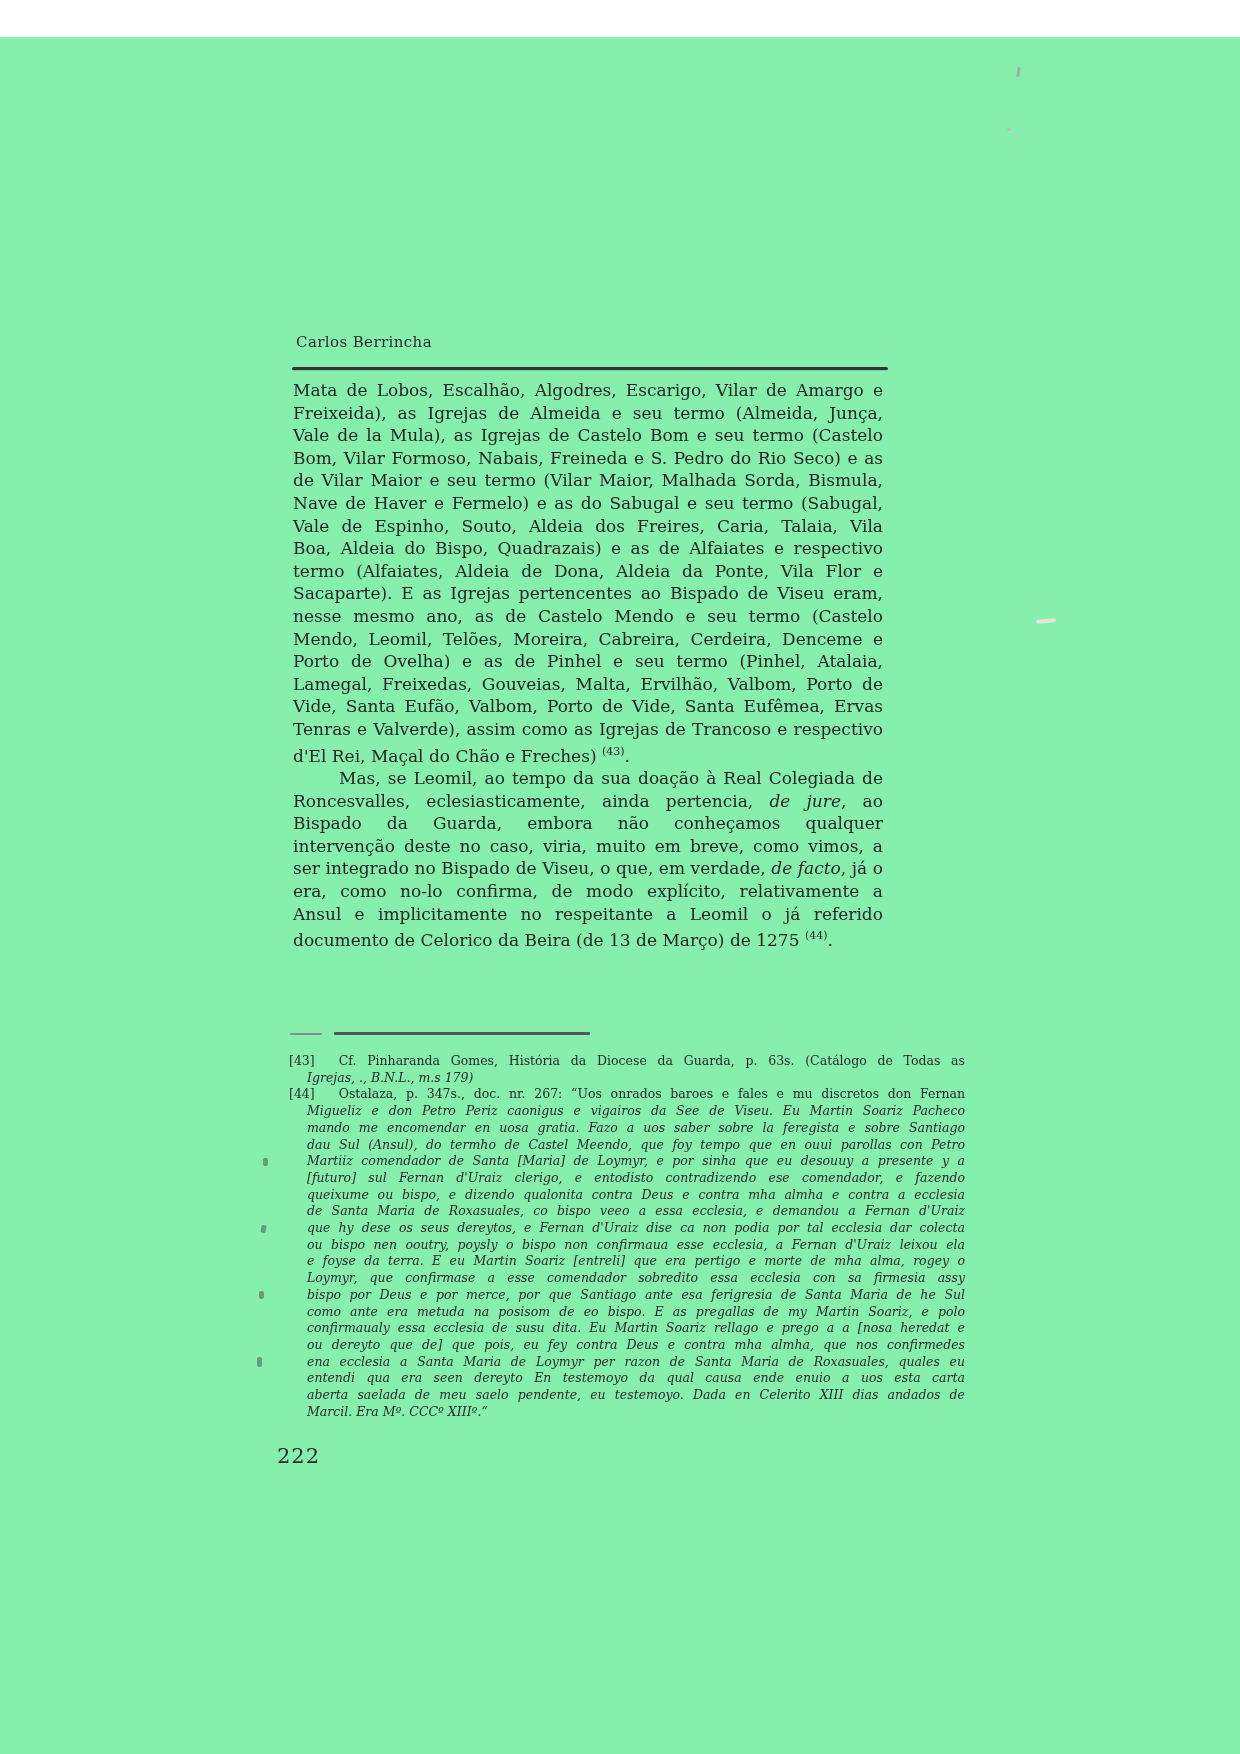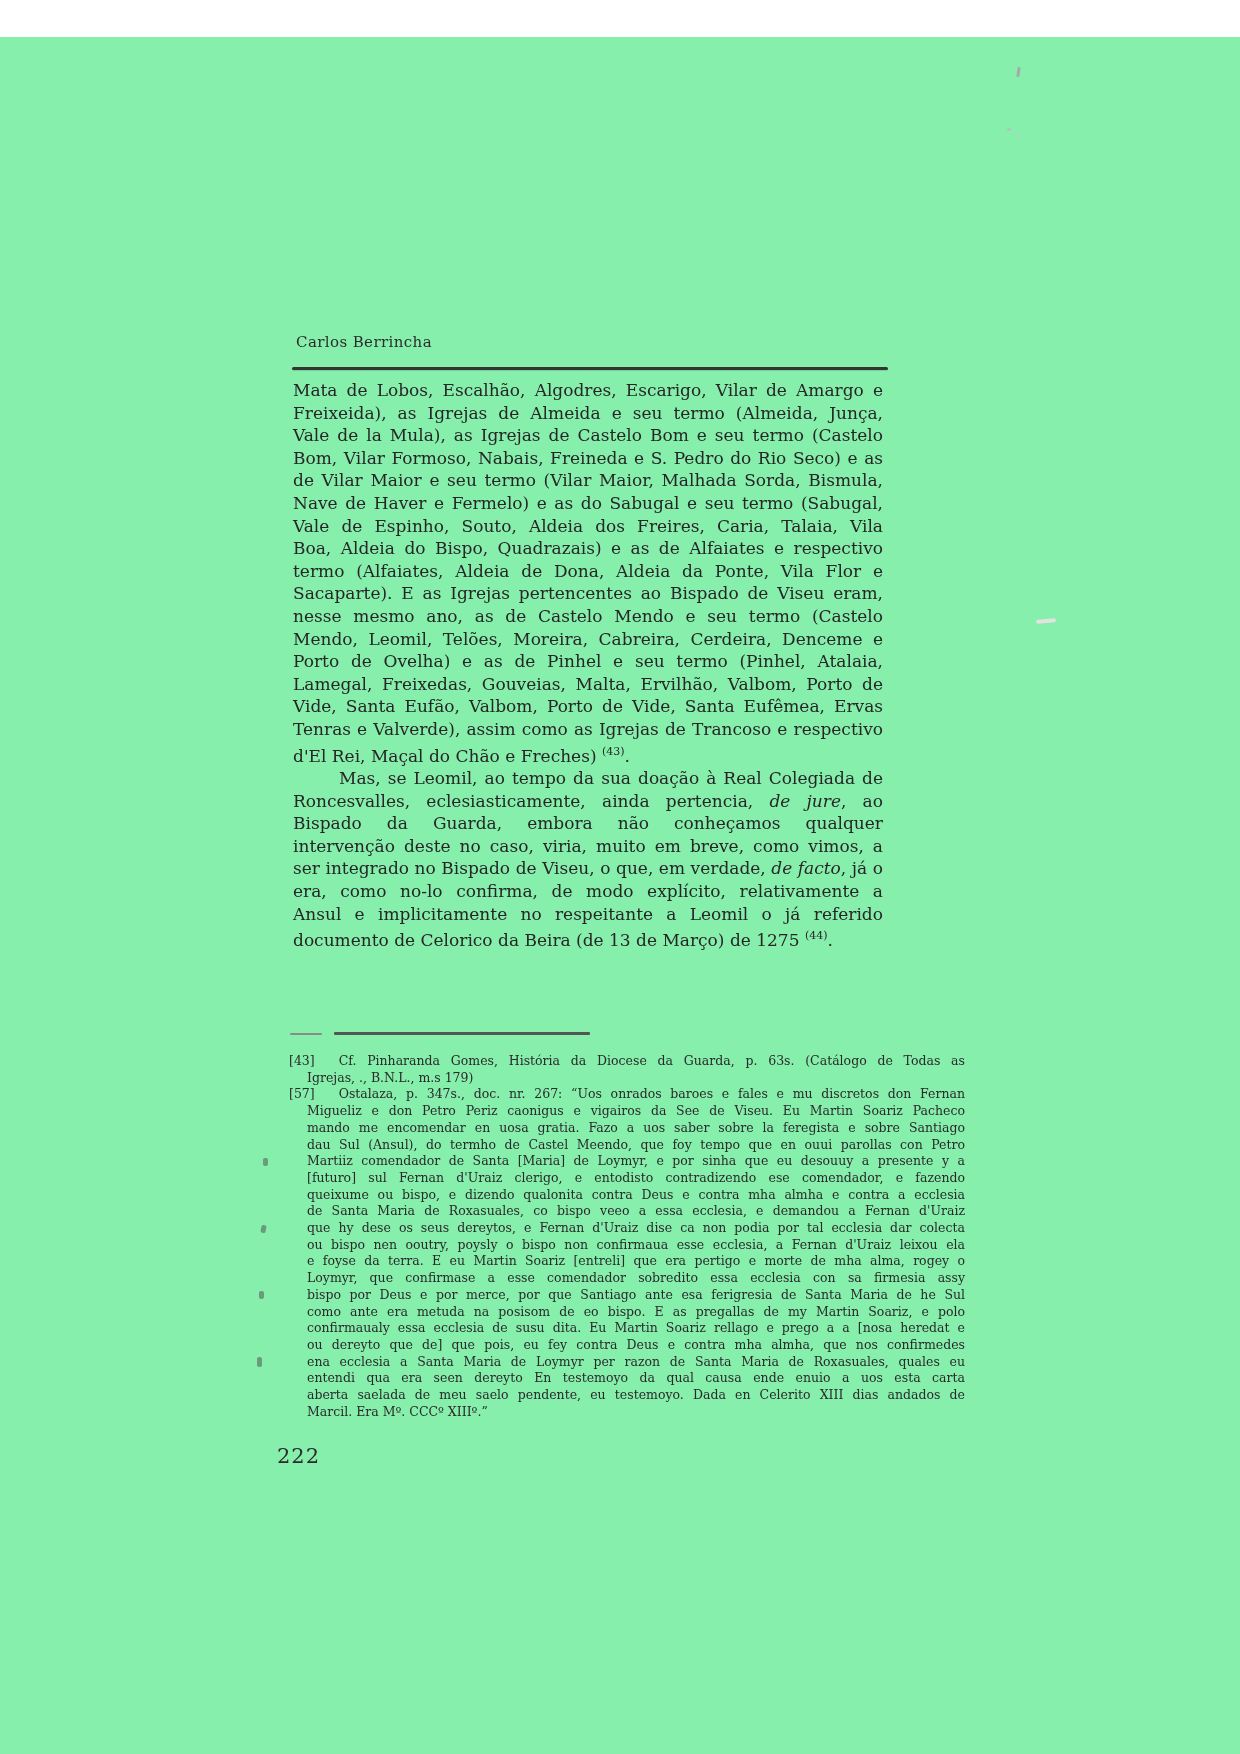--- a/index.html
+++ b/index.html
@@ -16,21 +16,21 @@
   .bl-last{text-align:left;}
   .indent{text-indent:46px;}
   .it{font-style:italic;}
   .ref{font-size:11px;vertical-align:7px;letter-spacing:0;text-align:center;}
   
   .fnsep1{position:absolute;left:290px;top:996px;width:32px;height:2px;background:#8a8a8a;border-radius:1px;}
   .fnsep2{position:absolute;left:334px;top:995px;width:256px;height:2.5px;background:#555;border-radius:1px;}
   .fns{position:absolute;left:289px;top:1016px;width:676px;font-size:12.5px;line-height:16.7px;color:#2a2a2a;}
   .fl{min-height:16.7px;}
   .jl{text-align:justify;text-align-last:justify;}
-  .cont{padding-left:18px;}
+  .cont{padding-left:18px;font-style:italic;}
   .fn-label{padding-right:24px;}
   
   .pageno{position:absolute;left:277px;top:1407px;font-size:21px;color:#2b2b2b;letter-spacing:1px;}
   
   .art{position:absolute;background:#b5b5b5;border-radius:2px;}
   .art-apo{left:1017px;top:30px;width:3px;height:10px;transform:rotate(9deg);background:#a8a8a8;}
   .art-dot1{left:1007px;top:91px;width:4px;height:3px;background:#bdbdbd;}
   .art-dot2{left:1016px;top:97px;width:3px;height:3px;background:#c6c6c6;}
   .art-smudge{left:1036px;top:582px;width:20px;height:4px;background:#e2e2e0;transform:rotate(-5deg);}
   .blob{position:absolute;width:5px;height:8px;background:#4a4a4a;opacity:.5;border-radius:2px;}
@@ -91,21 +91,21 @@
   <div class="fnsep1"></div>
   <div class="fnsep2"></div>
 
   <div class="fns">
     <div class="fl jl">
       <span class="fn-label">[43]</span><span>Cf. Pinharanda Gomes, História da Diocese da Guarda, p. 63s. (Catálogo de Todas as</span>
     </div>
     <div class="fl cont">Igrejas, ., B.N.L., m.s 179)</div>
 
     <div class="fl jl">
-      <span class="fn-label">[57]</span><span>Ostalaza, p. 347s., doc. nr. 267: “Uos onrados baroes e fales e mu discretos don Fernan</span>
+      <span class="fn-label">[44]</span><span>Ostalaza, p. 347s., doc. nr. 267: “Uos onrados baroes e fales e mu discretos don Fernan</span>
     </div>
     <div>
         <div class="fl cont jl">Migueliz e don Petro Periz caonigus e vigairos da See de Viseu. Eu Martin Soariz Pacheco</div>
         <div class="fl cont jl">mando me encomendar en uosa gratia. Fazo a uos saber sobre la feregista e sobre Santiago</div>
         <div class="fl cont jl">dau Sul (Ansul), do termho de Castel Meendo, que foy tempo que en ouui parollas con Petro</div>
         <div class="fl cont jl">Martiiz comendador de Santa [Maria] de Loymyr, e por sinha que eu desouuy a presente y a</div>
         <div class="fl cont jl">[futuro] sul Fernan d'Uraiz clerigo, e entodisto contradizendo ese comendador, e fazendo</div>
         <div class="fl cont jl">queixume ou bispo, e dizendo qualonita contra Deus e contra mha almha e contra a ecclesia</div>
         <div class="fl cont jl">de Santa Maria de Roxasuales, co bispo veeo a essa ecclesia, e demandou a Fernan d'Uraiz</div>
         <div class="fl cont jl">que hy dese os seus dereytos, e Fernan d'Uraiz dise ca non podia por tal ecclesia dar colecta</div>

